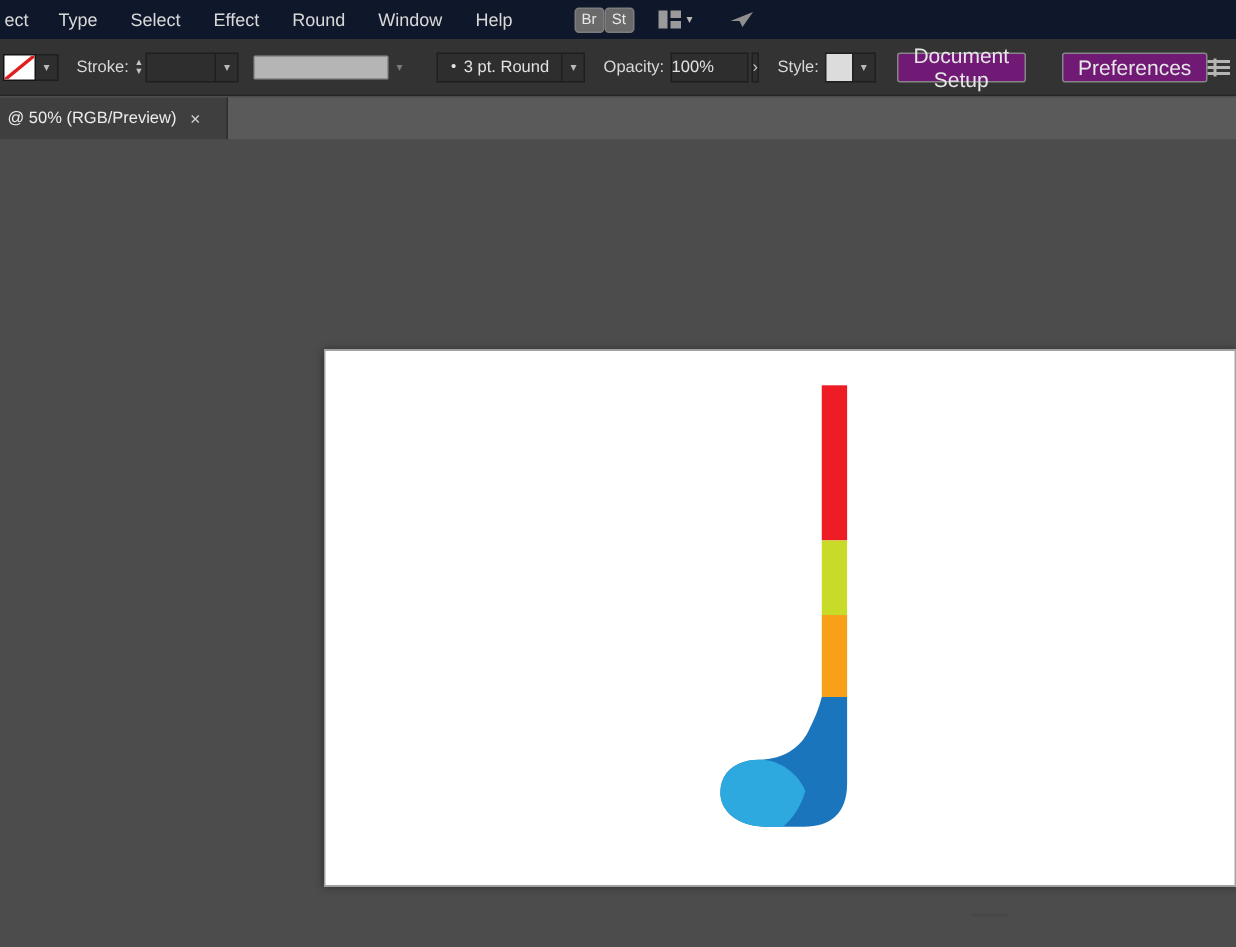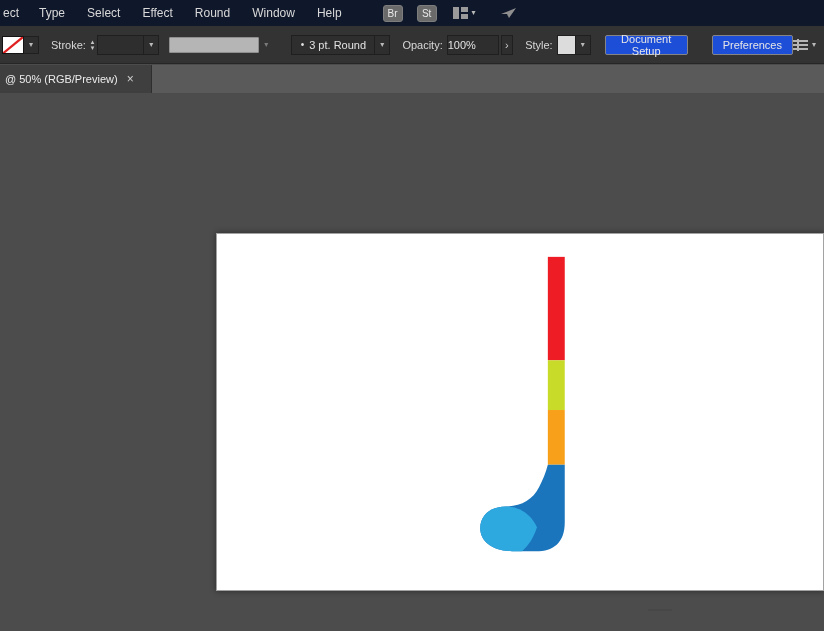--- a/index.html
+++ b/index.html
@@ -12,21 +12,21 @@
 
   
   .menu-bar {
     position: absolute; top: 0; left: 0; right: 0; height: 26px;
     background: #0f172a; display: flex; align-items: center;
     color: #d9d9d9; font-size: 12px;
   }
   .menu-item { padding: 0 11px; height: 26px; display: flex; align-items: center; cursor: default; }
   .menu-item:first-child { padding-left: 3px; padding-right: 9px; }
   .app-badge {
-    width: 20px; height: 17px; margin-left: 14px; border-radius: 3px;
+    width: 20px; height: 17px; border-radius: 3px;
     background: #6a6a6a; border: 1px solid #7d7d7d; color: #e8e8e8;
     font-size: 10px; display: flex; align-items: center; justify-content: center;
   }
   .app-badge.first { margin-left: 30px; }
   .ws-switcher { display: flex; align-items: center; margin-left: 16px; }
   .ws-glyph { display: inline-block; width: 15px; height: 12px; position: relative; }
   .ws-glyph::before { content: ""; position: absolute; left: 0; top: 0; width: 6px; height: 12px; background: #9a9a9a; }
   .ws-glyph::after { content: ""; position: absolute; right: 0; top: 0; width: 7px; height: 5px; background: #9a9a9a; box-shadow: 0 7px 0 #9a9a9a; }
   .chev { font-size: 8px; color: #b9b9b9; line-height: 1; }
   .ws-switcher .chev { margin-left: 4px; }
@@ -72,21 +72,21 @@
   }
   .flyout-btn {
     margin-left: 2px; width: 16px; height: 20px; background: #2e2e2e; border: 1px solid #1f1f1f;
     color: #cccccc; font-size: 11px; display: flex; align-items: center; justify-content: center;
   }
   .style-label { margin-left: 12px; }
   .style-combo { margin-left: 4px; }
   .style-combo .style-swatch { width: 17px; background: #dcdcdc; }
   .bar-button {
     margin-left: 14px; height: 20px; padding: 0 10px; border: 1px solid #858585; border-radius: 2px;
-    background: #1d4ed8; color: #e6e6e6; font-size: 11px; display: flex; align-items: center; cursor: default;
+    background: #701a75; color: #e6e6e6; font-size: 14px; display: flex; align-items: center; cursor: default;
   }
   .bar-button + .bar-button { margin-left: 24px; }
   .align-cluster { margin-left: auto; margin-right: 8px; display: flex; align-items: center; }
   .align-glyph { display: inline-block; width: 15px; height: 12px; position: relative; margin-right: 4px; }
   .align-glyph::before { content: ""; position: absolute; left: 0; top: 1px; width: 15px; height: 2px; background: #b5b5b5; box-shadow: 0 4px 0 #b5b5b5, 0 8px 0 #b5b5b5; }
   .align-glyph::after { content: ""; position: absolute; left: 4px; top: 0; width: 2px; height: 12px; background: #b5b5b5; }
 
   
   .tab-bar {
     position: absolute; top: 65px; left: 0; right: 0; height: 28px;

